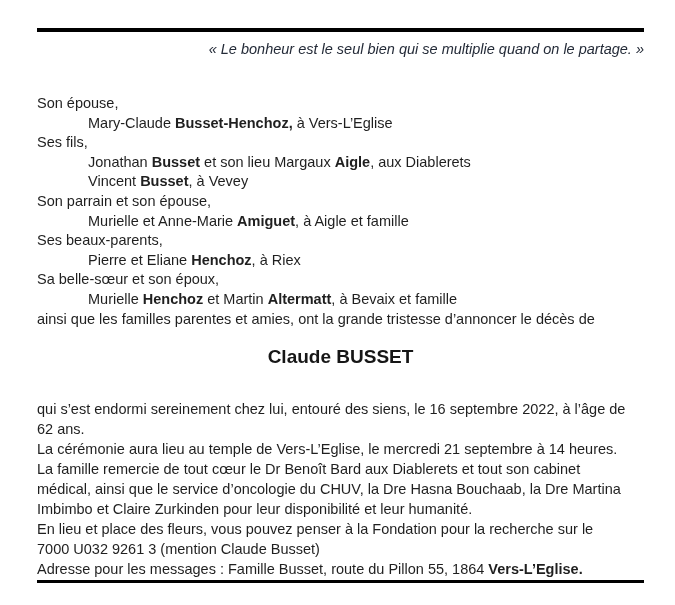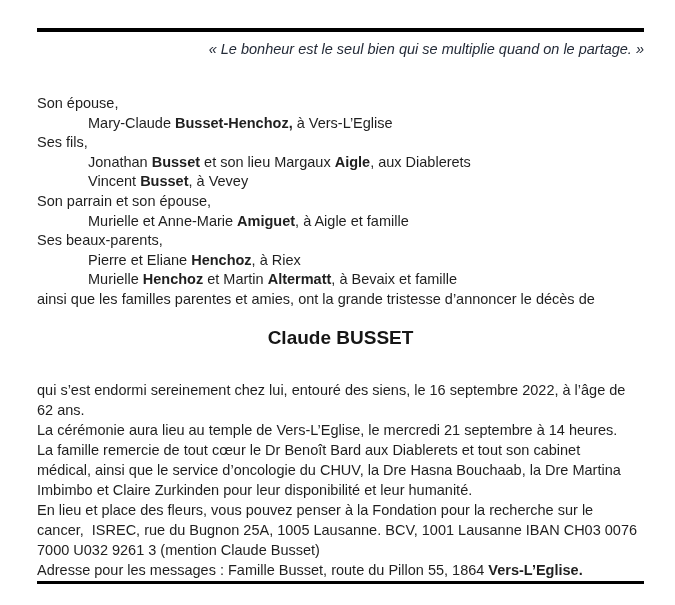--- a/index.html
+++ b/index.html
@@ -47,30 +47,30 @@
   <div class="family" id="family-block">
       <div class="line"><span>Son épouse,</span></div>
       <div class="line indent"><span>Mary-Claude </span><span class="b">Busset-Henchoz,</span><span> à Vers-L’Eglise</span></div>
       <div class="line"><span>Ses fils,</span></div>
       <div class="line indent"><span>Jonathan </span><span class="b">Busset</span><span> et son lieu Margaux </span><span class="b">Aigle</span><span>, aux Diablerets</span></div>
       <div class="line indent"><span>Vincent </span><span class="b">Busset</span><span>, à Vevey</span></div>
       <div class="line"><span>Son parrain et son épouse,</span></div>
       <div class="line indent"><span>Murielle et Anne-Marie </span><span class="b">Amiguet</span><span>, à Aigle et famille</span></div>
       <div class="line"><span>Ses beaux-parents,</span></div>
       <div class="line indent"><span>Pierre et Eliane </span><span class="b">Henchoz</span><span>, à Riex</span></div>
+      <div class="line"><span>Sa belle-sœur et son époux,</span></div>
       <div class="line indent"><span>Murielle </span><span class="b">Henchoz</span><span> et Martin </span><span class="b">Altermatt</span><span>, à Bevaix et famille</span></div>
       <div class="line"><span>ainsi que les familles parentes et amies, ont la grande tristesse d’annoncer le décès de</span></div>
     </div>
   <div class="title">Claude BUSSET</div>
   <div class="body-text" id="body-block">
       <div class="line"><span>qui s’est endormi sereinement chez lui, entouré des siens, le 16 septembre 2022, à l’âge de</span></div>
       <div class="line"><span>62 ans.</span></div>
       <div class="line"><span>La cérémonie aura lieu au temple de Vers-L’Eglise, le mercredi 21 septembre à 14 heures.</span></div>
       <div class="line"><span>La famille remercie de tout cœur le Dr Benoît Bard aux Diablerets et tout son cabinet</span></div>
       <div class="line"><span>médical, ainsi que le service d’oncologie du CHUV, la Dre Hasna Bouchaab, la Dre Martina</span></div>
       <div class="line"><span>Imbimbo et Claire Zurkinden pour leur disponibilité et leur humanité.</span></div>
       <div class="line"><span>En lieu et place des fleurs, vous pouvez penser à la Fondation pour la recherche sur le</span></div>
-      <div class="line"><span>cancer,  ISREC, rue du Bugnon 25A, 1005 Lausanne. BCV, 1001 Lausanne IBAN CH03 0076</span></div>
       <div class="line"><span>7000 U032 9261 3 (mention Claude Busset)</span></div>
       <div class="line"><span>Adresse pour les messages : Famille Busset, route du Pillon 55, 1864 </span><span class="b">Vers-L’Eglise.</span></div>
     </div>
   <div class="rule rule-bottom"></div>
 </div>
 
 </body></html>

